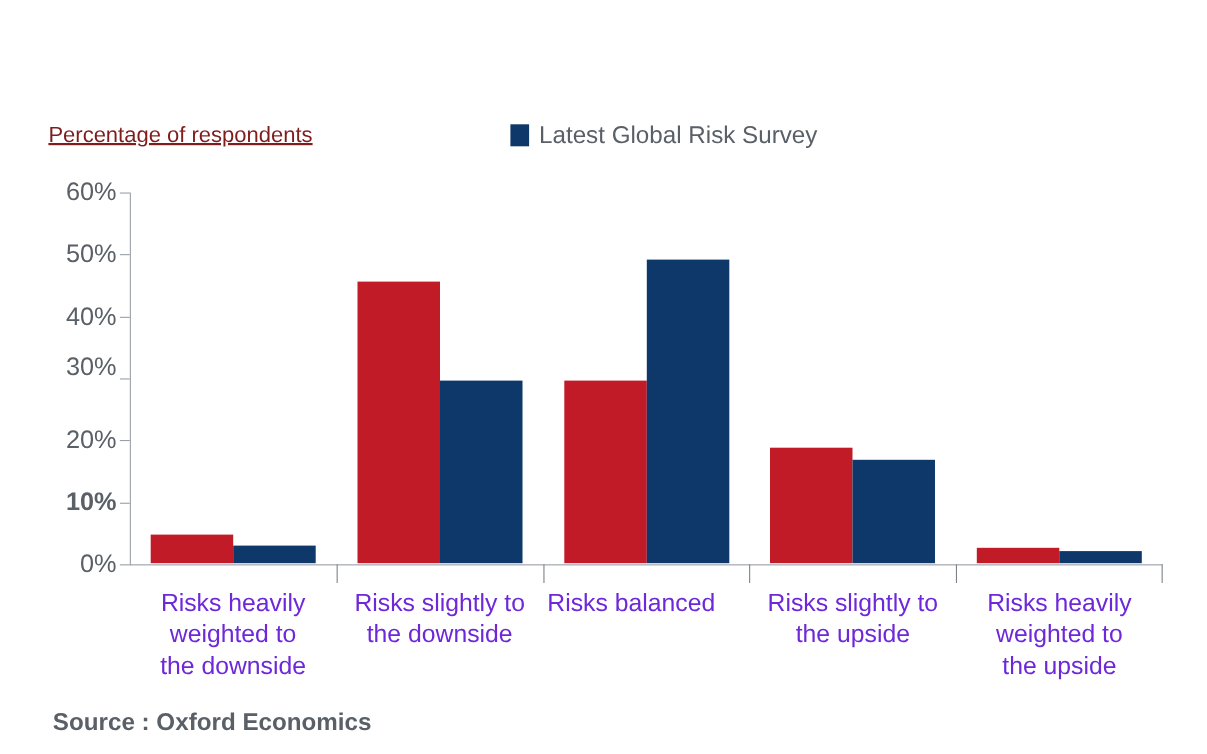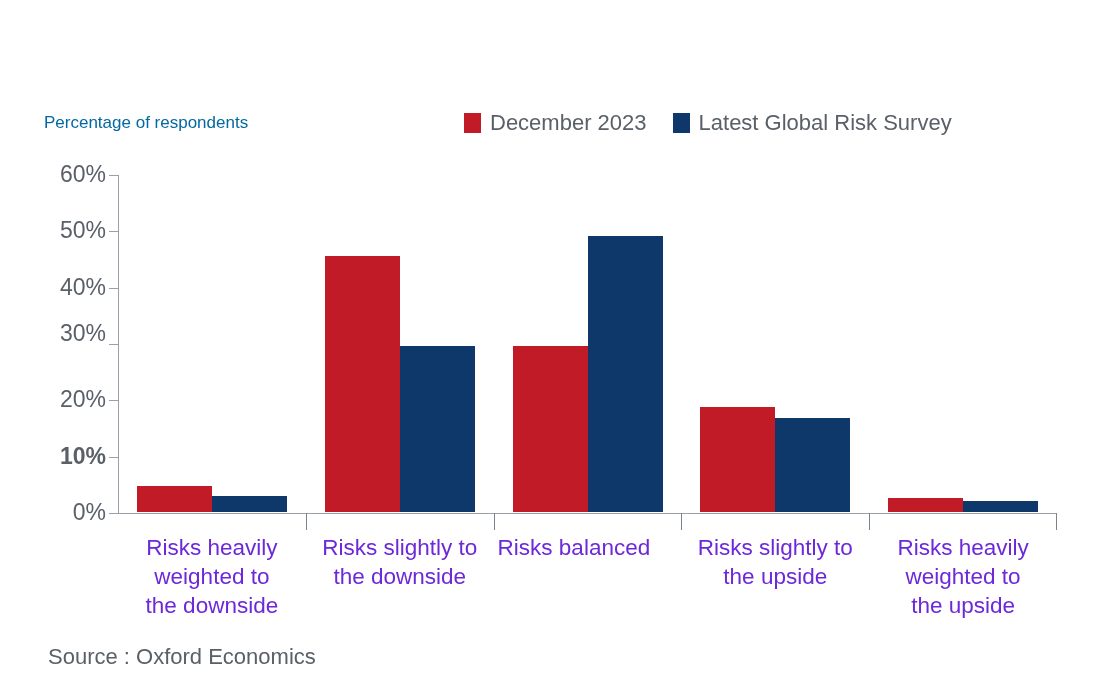--- a/index.html
+++ b/index.html
@@ -44,24 +44,25 @@
     position: absolute;
     left: 44px;
     top: 108px;
     width: 1020px;
     height: 32px;
   }
   .axis-units {
     position: absolute;
     left: 0;
     top: 0;
-    font-size: 17px;
+    font-size: 20px;
     line-height: 30px;
-    color: #0369a1;
+    color: #7f1d1d;
     white-space: nowrap;
+    text-decoration: underline;
   }
   .legend {
     position: absolute;
     left: 420px;
     top: 0;
     display: flex;
     align-items: center;
     gap: 26px;
     height: 30px;
   }
@@ -167,35 +168,32 @@
 
   
   .source {
     position: absolute;
     left: 48px;
     top: 643px;
     font-size: 22px;
     line-height: 28px;
     color: #5a6068;
     white-space: nowrap;
+    font-weight: bold;
   }
 </style>
 </head>
 <body>
 
 <div id="chart-root">
 
 
   <div class="subtitle-row">
     <div class="axis-units">Percentage of respondents</div>
     <div class="legend" id="legend">
-        <div class="legend-item">
-          <span class="legend-swatch" style="background: rgb(194, 27, 40);"></span>
-          <span class="legend-label">December 2023</span>
-        </div>
         <div class="legend-item">
           <span class="legend-swatch" style="background: rgb(13, 56, 105);"></span>
           <span class="legend-label">Latest Global Risk Survey</span>
         </div>
       </div>
   </div>
 
   <div class="ylabels" id="ylabels">
       <div class="ylabel" style="top: 326px;">0%</div>
       <div class="ylabel" style="top: 269.667px; font-weight: bold;">10%</div>

